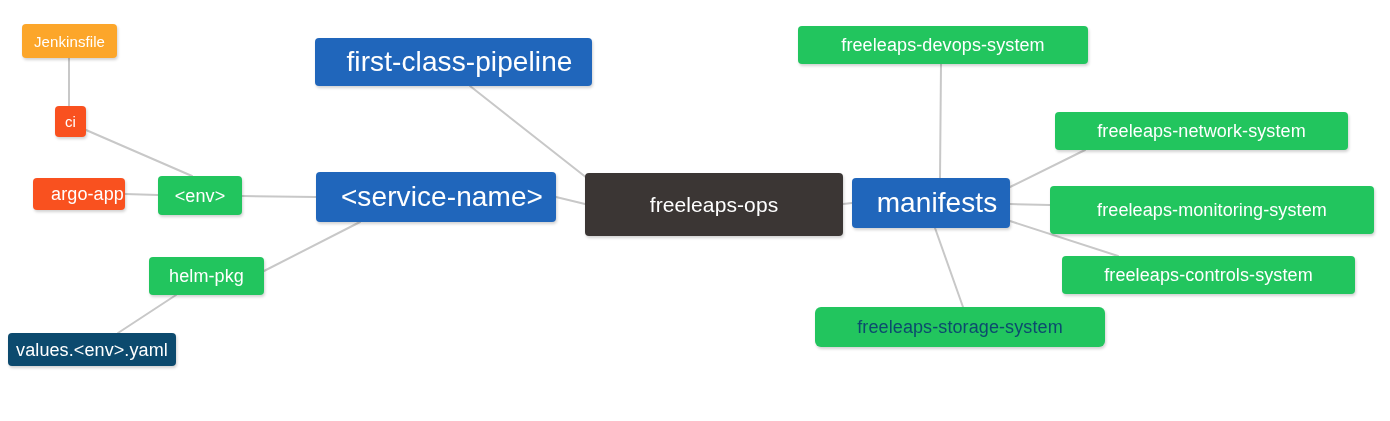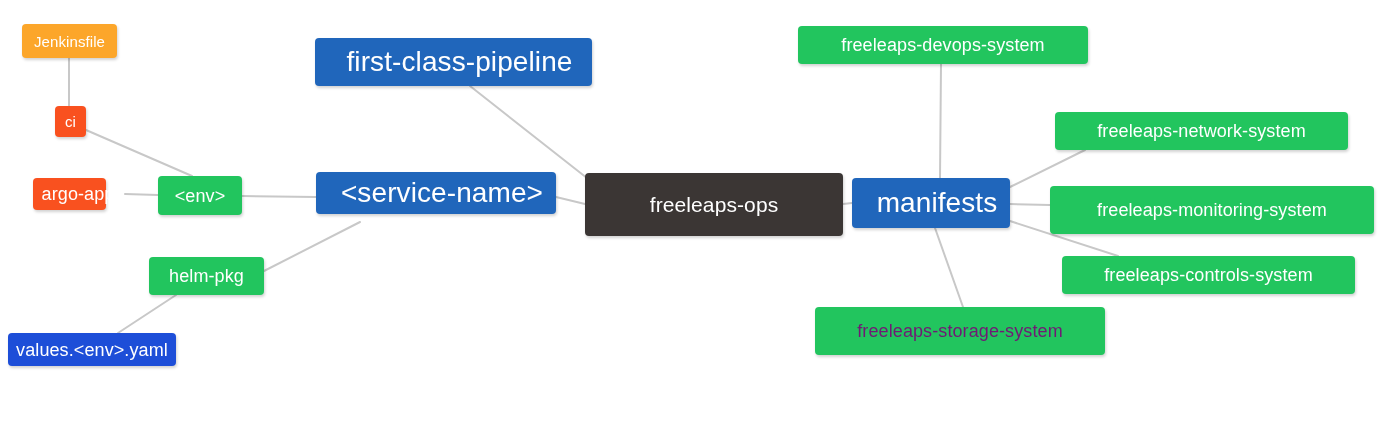--- a/index.html
+++ b/index.html
@@ -66,56 +66,56 @@
       <line x1="940" y1="178" x2="941" y2="64" stroke="#c8c8c8" stroke-width="2" stroke-linecap="round"></line>
       <line x1="1010" y1="187" x2="1085" y2="150" stroke="#c8c8c8" stroke-width="2" stroke-linecap="round"></line>
       <line x1="1010" y1="204" x2="1050" y2="205" stroke="#c8c8c8" stroke-width="2" stroke-linecap="round"></line>
       <line x1="1010" y1="221" x2="1118" y2="256" stroke="#c8c8c8" stroke-width="2" stroke-linecap="round"></line>
       <line x1="935" y1="228" x2="963" y2="307" stroke="#c8c8c8" stroke-width="2" stroke-linecap="round"></line>
     </svg>
   <div id="node-layer">
       <div class="node lvl-root" style="left: 585px; top: 173px; width: 258px; height: 63px; background: rgb(59, 54, 52); color: rgb(255, 255, 255);">
         <span class="node-label">freeleaps-ops</span>
       </div>
-      <div class="node lvl-1" style="left: 316px; top: 172px; width: 240px; height: 42px; background: rgb(32, 102, 187); color: rgb(255, 255, 255);">
+      <div class="node lvl-1" style="left: 316px; top: 172px; width: 240px; height: 50px; background: rgb(32, 102, 187); color: rgb(255, 255, 255);">
         <span class="node-label">&lt;service-name&gt;</span>
       </div>
       <div class="node lvl-1" style="left: 315px; top: 38px; width: 277px; height: 48px; background: rgb(32, 102, 187); color: rgb(255, 255, 255);">
         <span class="node-label">first-class-pipeline</span>
       </div>
       <div class="node lvl-1" style="left: 852px; top: 178px; width: 158px; height: 50px; background: rgb(32, 102, 187); color: rgb(255, 255, 255);">
         <span class="node-label">manifests</span>
       </div>
       <div class="node lvl-2" style="left: 158px; top: 176px; width: 84px; height: 39px; background: rgb(34, 197, 94); color: rgb(255, 255, 255);">
         <span class="node-label">&lt;env&gt;</span>
       </div>
       <div class="node lvl-2" style="left: 149px; top: 257px; width: 115px; height: 38px; background: rgb(34, 197, 94); color: rgb(255, 255, 255);">
         <span class="node-label">helm-pkg</span>
       </div>
       <div class="node lvl-4" style="left: 55px; top: 106px; width: 31px; height: 31px; background: rgb(249, 81, 31); color: rgb(255, 255, 255);">
         <span class="node-label">ci</span>
       </div>
-      <div class="node lvl-3" style="left: 33px; top: 178px; width: 73px; height: 32px; background: rgb(249, 81, 31); color: rgb(255, 255, 255); padding-left: 17px;">
+      <div class="node lvl-3" style="left: 33px; top: 178px; width: 92px; height: 32px; background: rgb(249, 81, 31); color: rgb(255, 255, 255); padding-left: 17px;">
         <span class="node-label">argo-app</span>
       </div>
       <div class="node lvl-4" style="left: 22px; top: 24px; width: 95px; height: 34px; background: rgb(252, 166, 42); color: rgb(255, 255, 255);">
         <span class="node-label">Jenkinsfile</span>
       </div>
-      <div class="node lvl-3" style="left: 8px; top: 333px; width: 168px; height: 33px; background: #1d4ed8; color: rgb(255, 255, 255); text-align: center;">
+      <div class="node lvl-3" style="left: 8px; top: 333px; width: 168px; height: 33px; background: #0c4a6e; color: rgb(255, 255, 255); text-align: center;">
         <span class="node-label">values.&lt;env&gt;.yaml</span>
       </div>
       <div class="node lvl-2" style="left: 798px; top: 26px; width: 290px; height: 38px; background: rgb(34, 197, 94); color: rgb(255, 255, 255);">
         <span class="node-label">freeleaps-devops-system</span>
       </div>
       <div class="node lvl-2" style="left: 1055px; top: 112px; width: 293px; height: 38px; background: rgb(34, 197, 94); color: rgb(255, 255, 255);">
         <span class="node-label">freeleaps-network-system</span>
       </div>
       <div class="node lvl-2" style="left: 1050px; top: 186px; width: 324px; height: 48px; background: rgb(34, 197, 94); color: rgb(255, 255, 255);">
         <span class="node-label">freeleaps-monitoring-system</span>
       </div>
       <div class="node lvl-2" style="left: 1062px; top: 256px; width: 293px; height: 38px; background: rgb(34, 197, 94); color: rgb(255, 255, 255);">
         <span class="node-label">freeleaps-controls-system</span>
       </div>
-      <div class="node lvl-2" style="left: 815px; top: 307px; width: 290px; height: 48px; background: rgb(34, 197, 94); color: #701a75;">
+      <div class="node lvl-2" style="left: 815px; top: 307px; width: 290px; height: 40px; background: rgb(34, 197, 94); color: #0c4a6e; border-radius: 6px;">
         <span class="node-label">freeleaps-storage-system</span>
       </div>
     </div>
 </div>
 
 </body></html>

